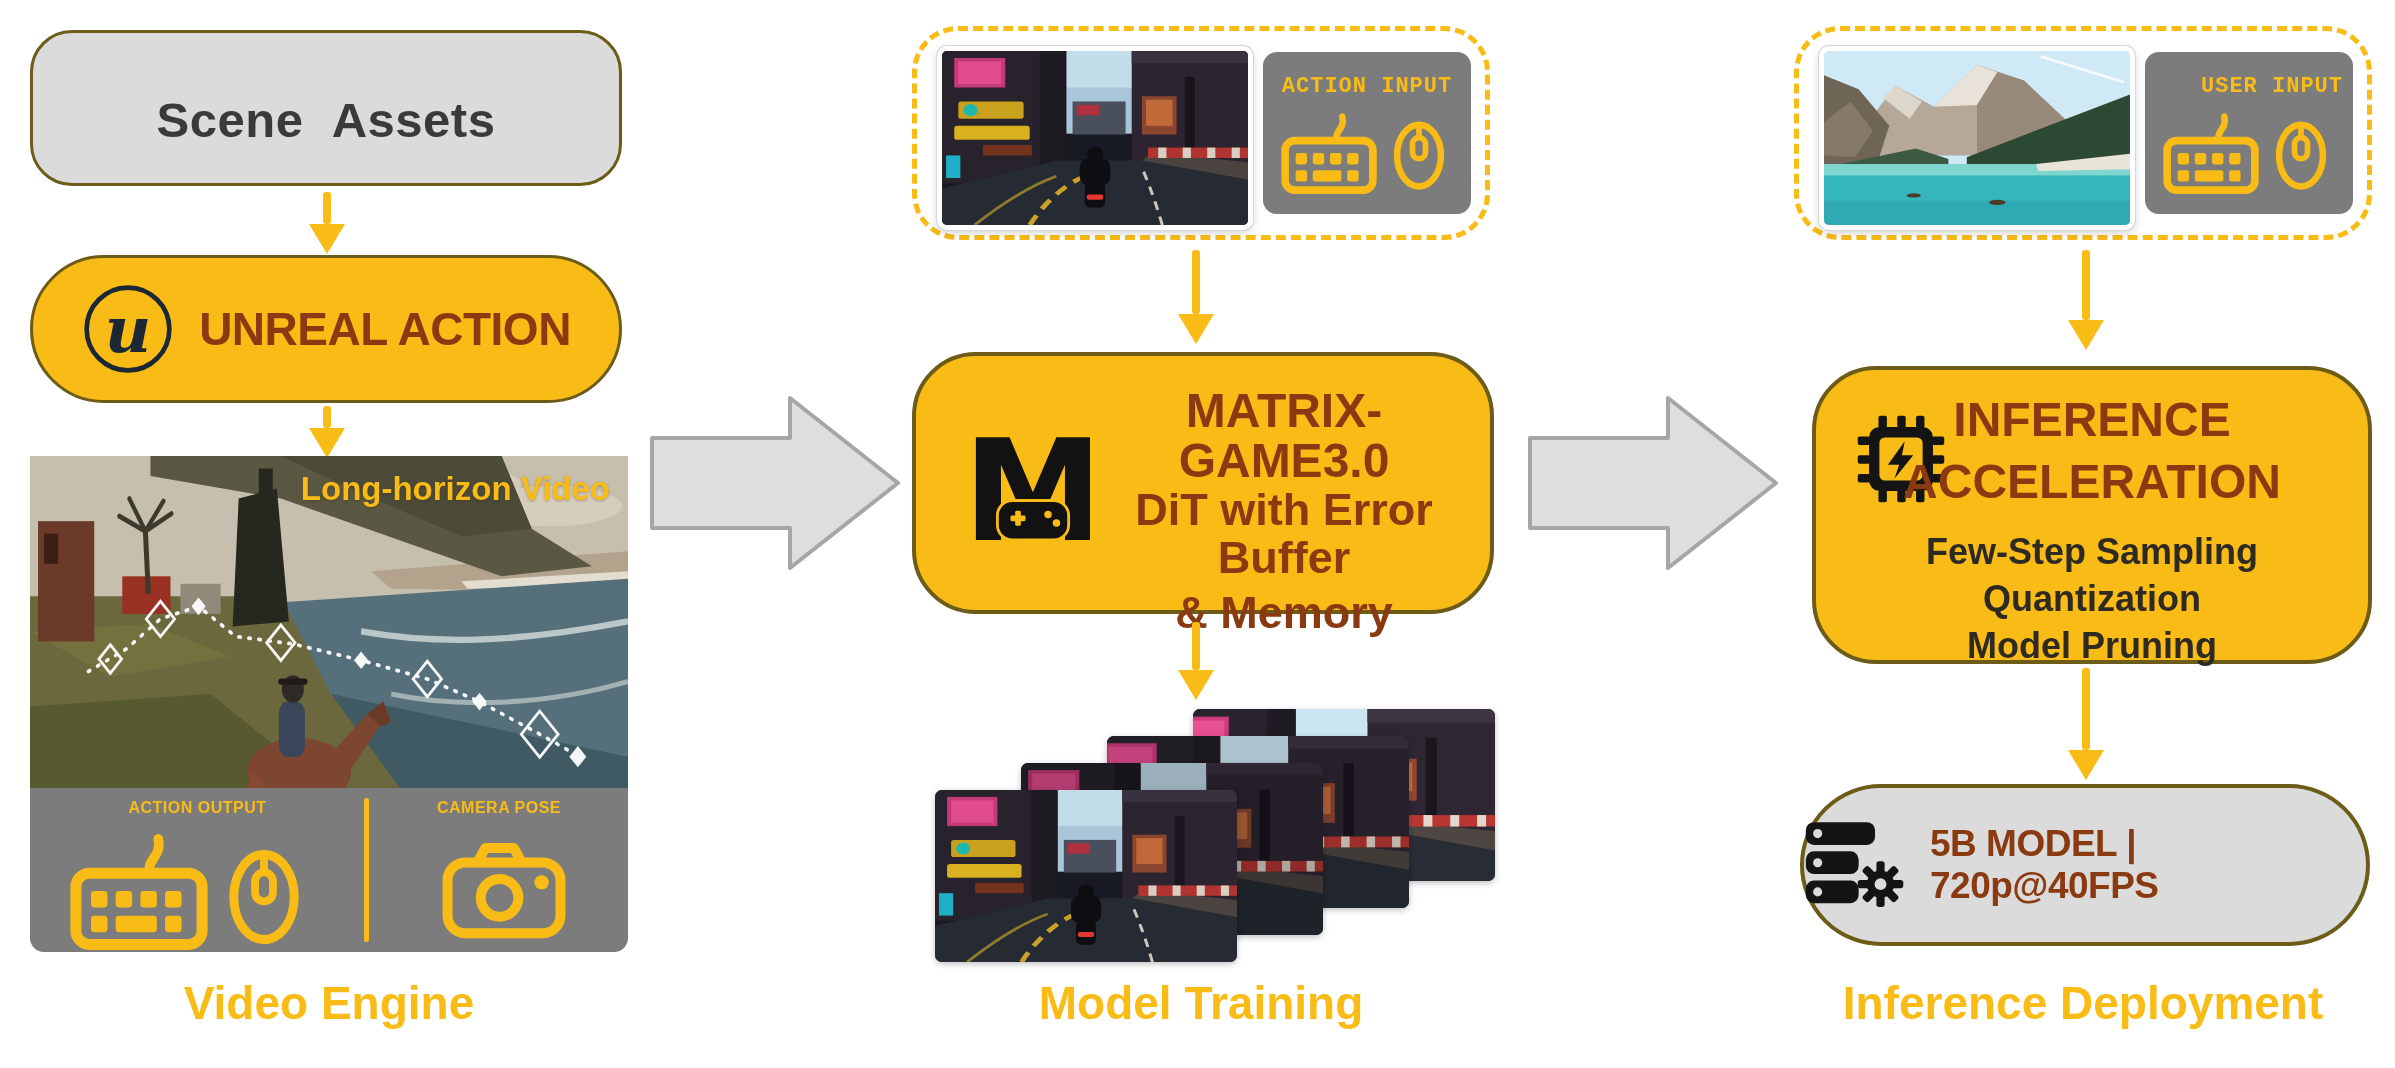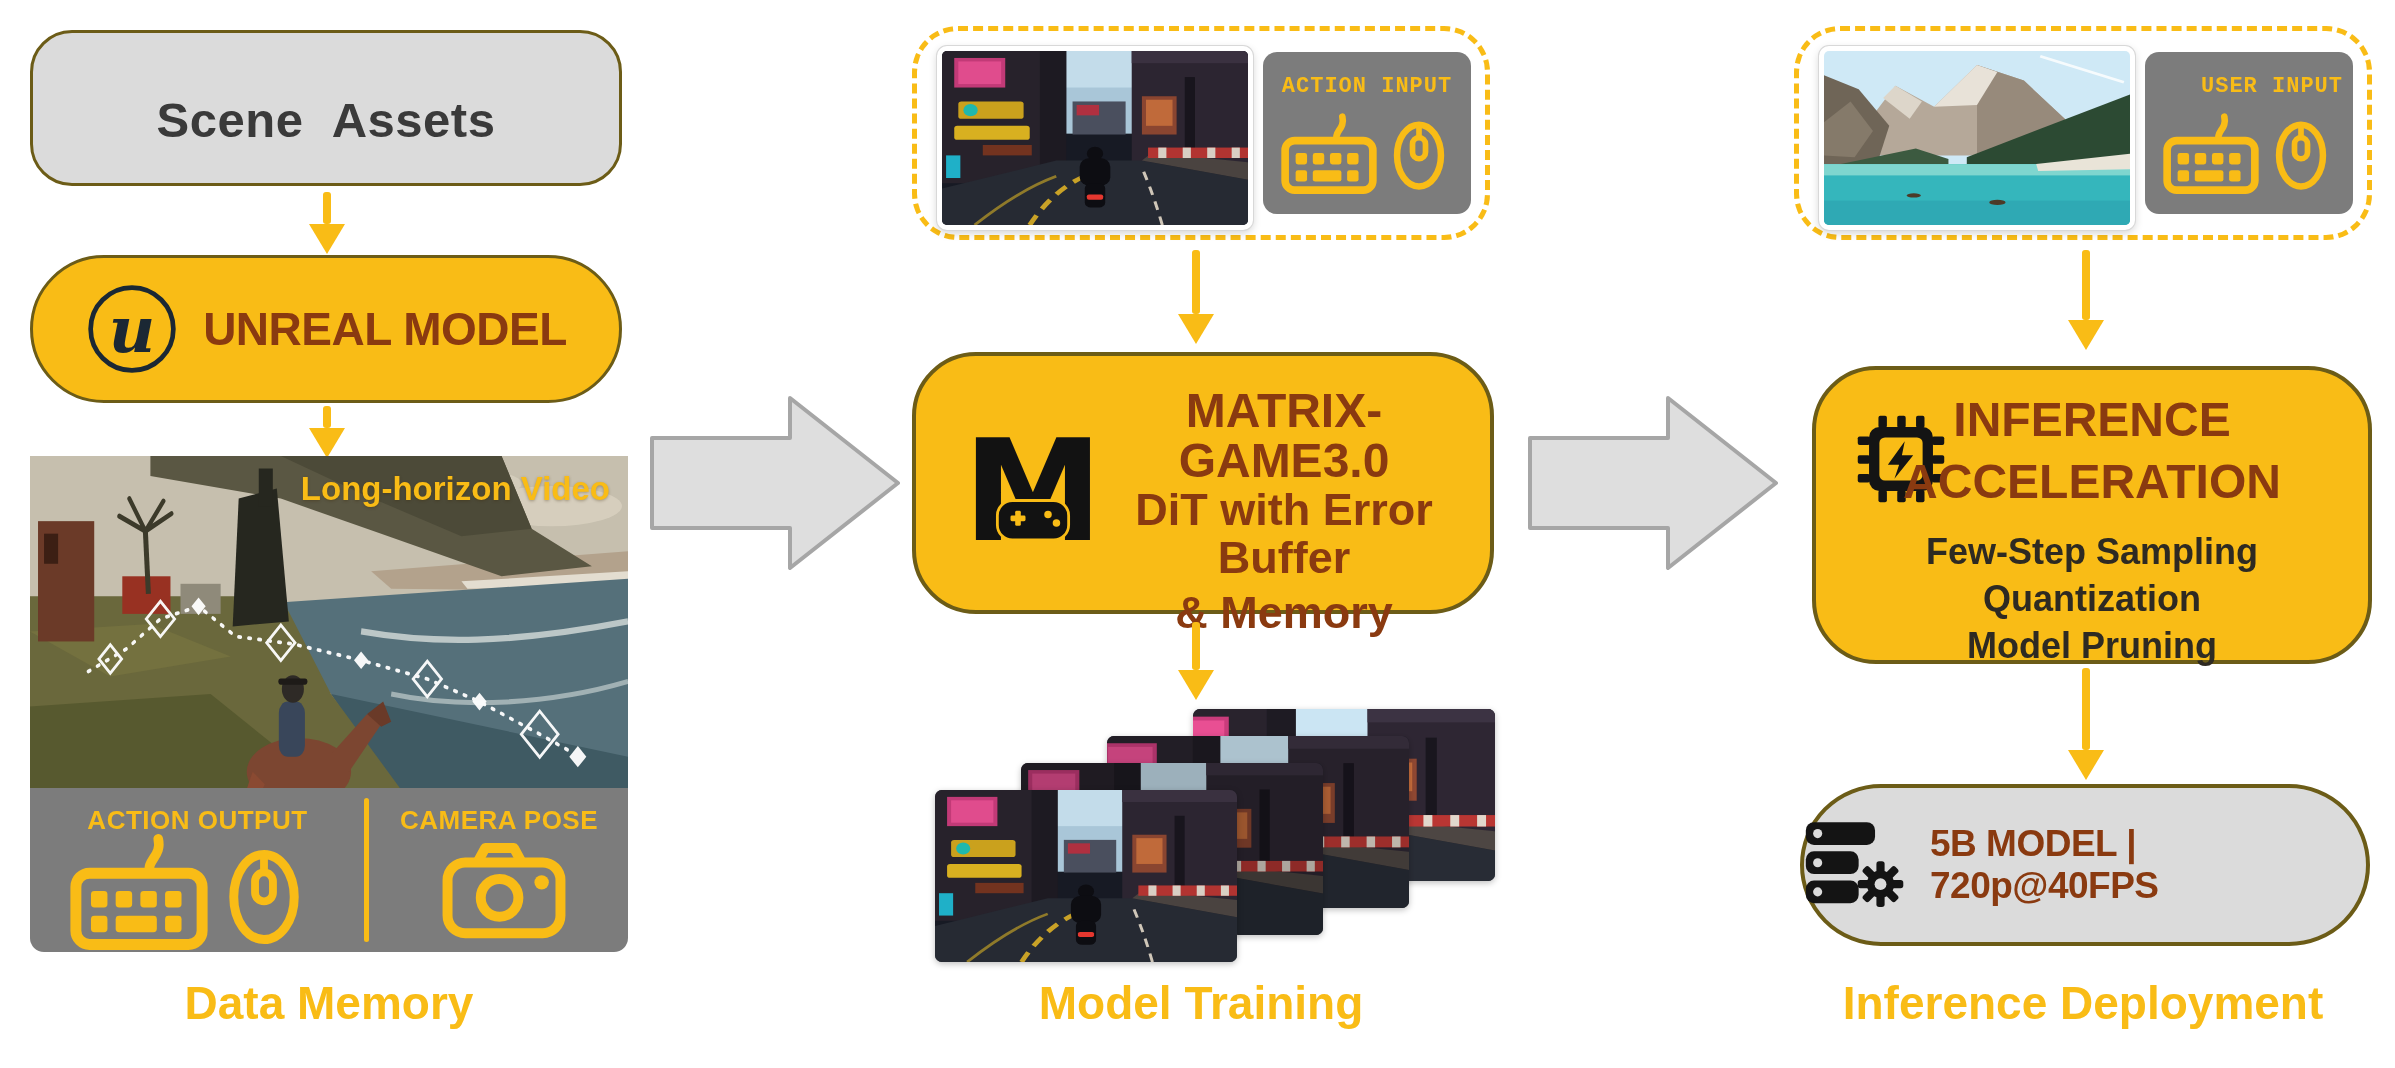--- a/index.html
+++ b/index.html
@@ -38,21 +38,21 @@
     border-width:30px 18px 0 18px;}
 
   
   .rdr-wrap{left:30px;top:456px;width:598px;height:416px;overflow:hidden;}
   .rdr-wrap svg{display:block;width:100%;height:100%;}
   .video-overlay{position:absolute;top:14px;right:18px;font-size:33px;color:var(--gold);
     text-shadow:0 1px 3px rgba(60,40,0,.35);}
 
   .output-panel{left:30px;top:788px;width:598px;height:164px;background:var(--panel);
     border-radius:0 0 14px 14px;}
-  .plabel{position:absolute;top:17px;font-size:26px;color:var(--gold);text-align:center;letter-spacing:.5px;}
+  .plabel{position:absolute;top:11px;font-size:16px;color:var(--gold);text-align:center;letter-spacing:.5px;}
   .pdivider{position:absolute;left:334px;top:10px;width:5px;height:144px;background:var(--gold);border-radius:3px;}
 
   .iconsvg{position:absolute;color:var(--gold);}
 
   
   .dash-box{position:absolute;box-sizing:border-box;border:5px dashed var(--gold);border-radius:46px;font-family:Liberation Mono, monospace;}
   .photo-frame{position:absolute;background:#fff;border:5px solid #fff;border-radius:10px;
     box-shadow:0 0 0 1px #d8d8d8,0 3px 8px rgba(0,0,0,.18);overflow:hidden;}
   .photo-frame svg{display:block;width:100%;height:100%;}
   .input-panel{position:absolute;background:var(--panel);border-radius:14px;}
@@ -219,21 +219,21 @@
     <span class="t">Scene Assets</span>
   </div>
 
   <div class="varrow" style="left:323px;top:192px;height:32px;"></div>
 
   <div class="node gold unreal-box">
     <svg width="94" height="94" viewBox="0 0 100 100">
       <circle cx="50" cy="50" r="44" fill="none" stroke="#1b2834" stroke-width="5"></circle>
       <text x="50" y="74" text-anchor="middle" font-family="DejaVu Serif, serif" font-style="italic" font-weight="bold" font-size="68" fill="#1b2834">u</text>
     </svg>
-    <span class="t">UNREAL MODEL</span>
+    <span class="t">UNREAL ACTION</span>
   </div>
 
   <div class="varrow" style="left:323px;top:406px;height:22px;"></div>
 
   <div class="abs rdr-wrap">
     <svg viewBox="0 0 596 332" preserveAspectRatio="none">
       <rect width="596" height="332" fill="#b9b2a2"></rect>
       <rect width="596" height="130" fill="#c6bfae"></rect>
       <ellipse cx="520" cy="40" rx="70" ry="16" fill="#d9d2c0" opacity=".8"></ellipse>
       <ellipse cx="440" cy="22" rx="50" ry="11" fill="#d9d2c0" opacity=".7"></ellipse>
@@ -299,21 +299,21 @@
         <use href="#sym-kbd"></use>
       </svg>
     <svg class="iconsvg" style="left:198px;top:44px;" width="72" height="112" viewBox="0 0 64 100">
         <use href="#sym-mouse"></use>
       </svg>
     <svg class="iconsvg" style="left:412px;top:50px;" width="124" height="102" viewBox="0 0 112 92">
         <use href="#sym-cam"></use>
       </svg>
   </div>
 
-  <div class="seclabel" style="left:30px;width:598px;">Data Memory</div>
+  <div class="seclabel" style="left:30px;width:598px;">Video Engine</div>
 
   <svg class="flow-arrow" style="left:640px;top:390px;" width="266" height="186" viewBox="0 0 266 186">
     <polygon points="12,48 150,48 150,8 258,93 150,178 150,138 12,138" fill="#DEDEDE" stroke="#A6A6A6" stroke-width="4" stroke-linejoin="round"></polygon>
   </svg>
   <svg class="flow-arrow" style="left:1518px;top:390px;" width="266" height="186" viewBox="0 0 266 186">
     <polygon points="12,48 150,48 150,8 258,93 150,178 150,138 12,138" fill="#DEDEDE" stroke="#A6A6A6" stroke-width="4" stroke-linejoin="round"></polygon>
   </svg>
 
   <div class="dash-box" style="left:912px;top:26px;width:578px;height:214px;">
     <div class="photo-frame" style="left:20px;top:15px;width:306px;height:174px;">

